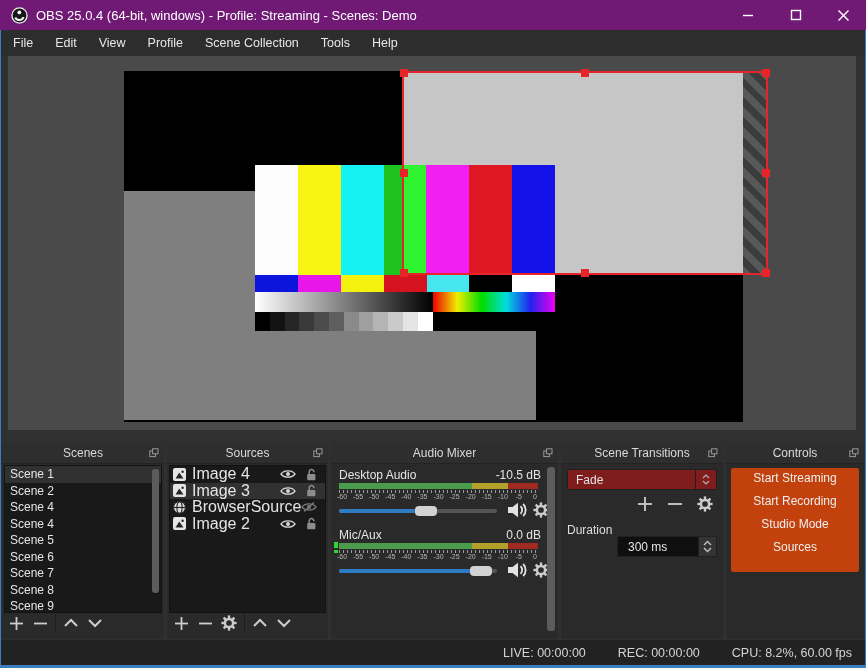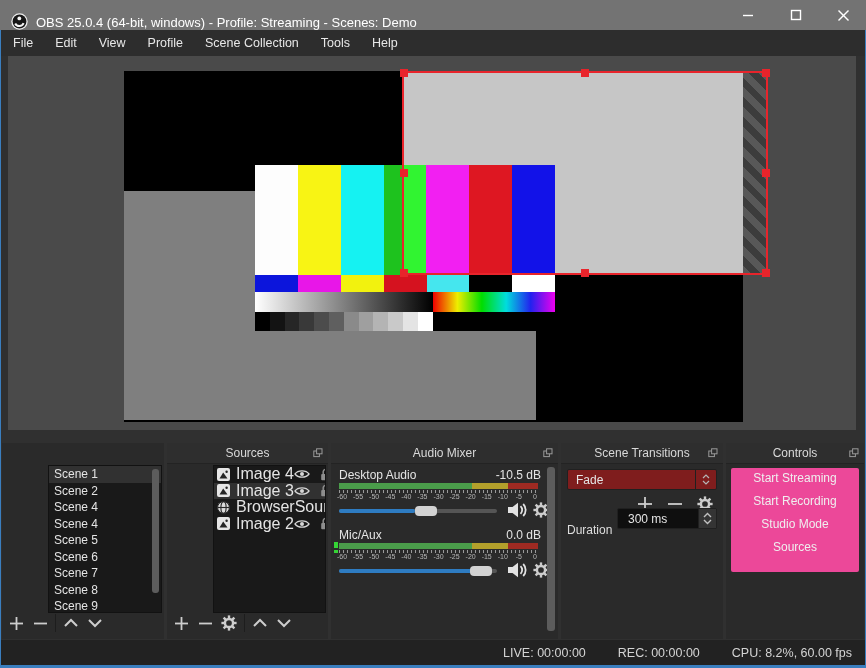--- a/index.html
+++ b/index.html
@@ -2,21 +2,21 @@
 <html><head>
 <meta charset="utf-8">
 <style>
   html,body{margin:0;padding:0;background:#303030;}
   .win{position:relative;width:866px;height:668px;background:#303030;overflow:hidden;
        font-family:"Liberation Sans",sans-serif;color:#e0e0e0;font-size:12px;
        -webkit-font-smoothing:antialiased;}
   .abs{position:absolute;}
 
   
-  .titlebar{left:0;top:0;width:866px;height:30px;background:#737373;display:flex;align-items:flex-end;}
+  .titlebar{left:0;top:0;width:866px;height:30px;background:#701a75;display:flex;align-items:center;}
   .title-text{color:#fff;font-size:13px;margin-left:8px;}
   .logo{width:17px;height:17px;margin-left:11px;flex:0 0 auto;}
   .winbtn{position:absolute;top:0;width:34px;height:30px;display:flex;align-items:center;justify-content:center;}
 
   
   .menubar{left:0;top:30px;width:866px;height:26px;background:#2d2d2d;display:flex;align-items:center;padding-left:2px;box-sizing:border-box;}
   .menu-item{padding:0 11px;line-height:26px;color:#e8e8e8;font-size:12.5px;}
 
   
   .preview{left:8px;top:56px;width:848px;height:374px;background:#4a4a4a;}
@@ -29,21 +29,21 @@
   .cb-row{position:absolute;left:0;width:300px;display:flex;}
   .cb{height:100%;}
   .sel-box{left:278px;top:0;width:366px;height:204px;z-index:4;border:2px solid #e8242b;box-sizing:border-box;}
   .handle{position:absolute;width:8px;height:8px;background:#e8242b;}
 
   
   .panel{top:443px;height:196px;background:#2a2a2a;}
   .phead{position:absolute;left:0;top:0;width:100%;height:21px;background:#2e2e2e;border-bottom:1px solid #232323;box-sizing:border-box;}
   .phead-title{position:absolute;width:100%;text-align:center;line-height:20px;color:#d9d9d9;font-size:12px;}
   .dock-ico{position:absolute;right:5px;top:5px;}
-  .list{position:absolute;left:2px;top:22px;right:2px;height:148px;background:#191919;border:1px solid #121212;overflow:hidden;box-sizing:border-box;margin-left:44px;}
+  .list{position:absolute;left:2px;top:22px;right:2px;height:148px;background:#191919;border:1px solid #121212;overflow:hidden;box-sizing:border-box;}
   .lrow{height:16.5px;line-height:16.5px;padding-left:5px;color:#e4e4e4;font-size:12px;white-space:nowrap;}
   .lrow.sel{background:#313131;}
   .srow{height:16.5px;display:flex;align-items:center;color:#e4e4e4;font-size:16px;white-space:nowrap;}
   .srow.sel{background:#313131;}
   .srow .sic{margin:0 6px 0 3px;flex:0 0 auto;display:flex;}
   .srow .sname{flex:1;}
   .srow .reye{margin-right:10px;display:flex;}
   .srow .rlock{margin-right:8px;display:flex;}
   .vsb{position:absolute;width:7px;border-radius:3px;background:#5c5c5c;}
   .ptools{position:absolute;left:2px;bottom:4px;height:24px;display:flex;align-items:center;}
@@ -62,26 +62,26 @@
   .sl-fill{height:4px;border-radius:2px;background:#2e7cc2;}
   .sl-handle{position:absolute;top:-3px;width:22px;height:10px;border-radius:4px;background:#d2d2d2;}
   .mgreen{background:#4a9c4a;} .myellow{background:#b3a02b;} .mred{background:#9e2a22;}
 
   
   .dropdown{position:absolute;left:6px;top:26px;width:150px;height:21px;background:#7f1d1d;border:1px solid #202020;border-radius:2px;box-sizing:border-box;display:flex;align-items:center;}
   .dd-label{flex:1;padding-left:8px;color:#e4e4e4;}
   .dd-spin{width:20px;height:100%;border-left:1px solid #202020;display:flex;flex-direction:column;align-items:center;justify-content:center;gap:1px;}
   .trans-tools{position:absolute;right:6px;top:50px;height:22px;display:flex;align-items:center;gap:6px;}
   .dur-label{position:absolute;left:6px;top:80px;color:#dedede;}
-  .spinbox{position:absolute;left:56px;top:65px;width:100px;height:21px;background:#0f0f0f;border:1px solid #202020;border-radius:2px;box-sizing:border-box;display:flex;align-items:center;}
+  .spinbox{position:absolute;left:56px;top:93px;width:100px;height:21px;background:#0f0f0f;border:1px solid #202020;border-radius:2px;box-sizing:border-box;display:flex;align-items:center;}
   .sb-val{flex:1;padding-left:10px;color:#e4e4e4;}
   .sb-arrows{width:17px;height:100%;background:#343434;display:flex;flex-direction:column;align-items:center;justify-content:center;gap:1px;border-left:1px solid #202020;}
 
   
-  .cbtn{position:absolute;left:5px;right:5px;height:35px;background:#ec4899;border-radius:2px;color:#efefef;font-size:12px;text-align:center;line-height:21px;}
+  .cbtn{position:absolute;left:5px;right:5px;height:35px;background:#c2410c;border-radius:2px;color:#efefef;font-size:12px;text-align:center;line-height:21px;}
 
   
   .statusbar{left:0;top:640px;width:866px;height:25px;background:#222;display:flex;align-items:center;justify-content:flex-end;color:#d4d4d4;font-size:12.5px;}
   .statusbar span{margin-right:32px;}
   .statusbar span:last-child{margin-right:14px;}
   .edge{background:#3a7ebf;z-index:10;}
 </style>
 </head>
 <body>
 
@@ -179,20 +179,27 @@
         <div class="handle" style="left:-4px;top:96px"></div>
         <div class="handle" style="left:358px;top:96px"></div>
         <div class="handle" style="left:-4px;top:196px"></div>
         <div class="handle" style="left:177px;top:196px"></div>
         <div class="handle" style="left:358px;top:196px"></div>
       </div>
     </div>
   </div>
 
   <div class="abs panel" style="left:2px;width:162px">
+    <div class="phead">
+      <div class="phead-title">Scenes</div>
+      <svg class="dock-ico" width="10" height="10" viewBox="0 0 10 10">
+          <rect x="0.8" y="3" width="5.6" height="5.6" fill="none" stroke="#999" stroke-width="1"></rect>
+          <rect x="3.6" y="0.8" width="5.4" height="5" fill="#2e2e2e" stroke="#999" stroke-width="1"></rect>
+        </svg>
+    </div>
     <div class="list">
       <div class="lrow sel">Scene 1</div>
       <div class="lrow">Scene 2</div>
       <div class="lrow">Scene 4</div>
       <div class="lrow">Scene 4</div>
       <div class="lrow">Scene 5</div>
       <div class="lrow">Scene 6</div>
       <div class="lrow">Scene 7</div>
       <div class="lrow">Scene 8</div>
       <div class="lrow">Scene 9</div>

